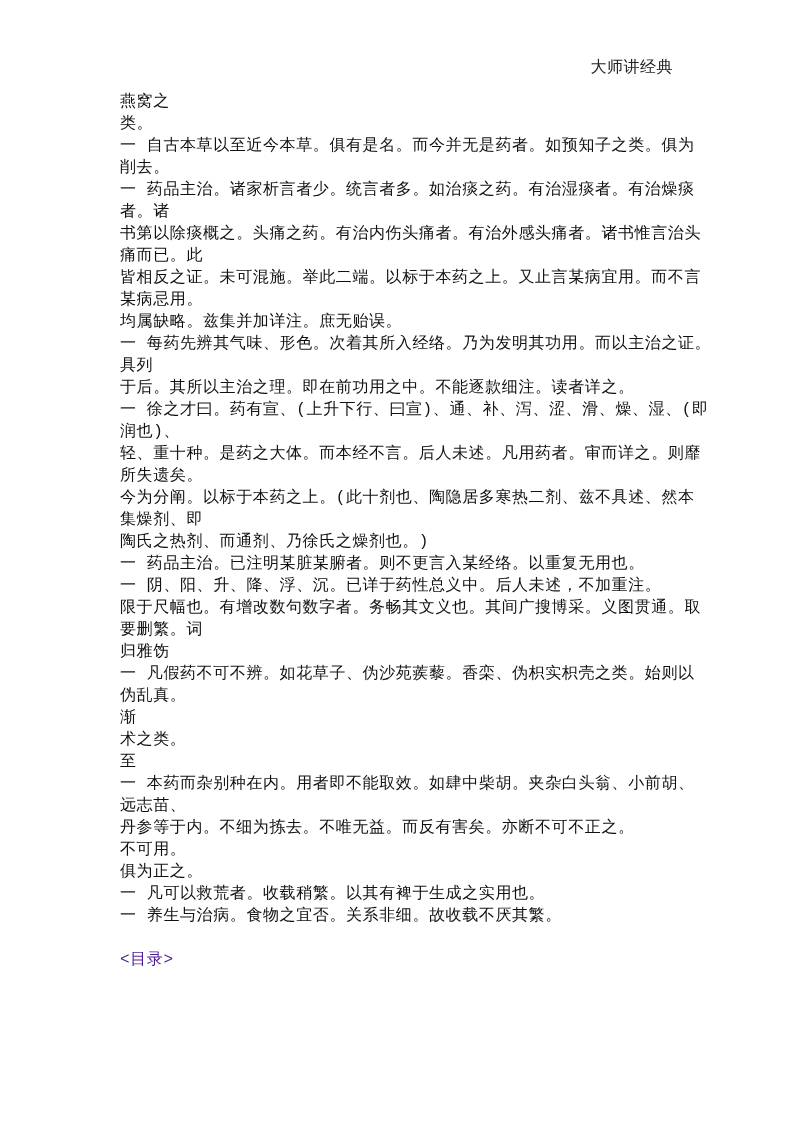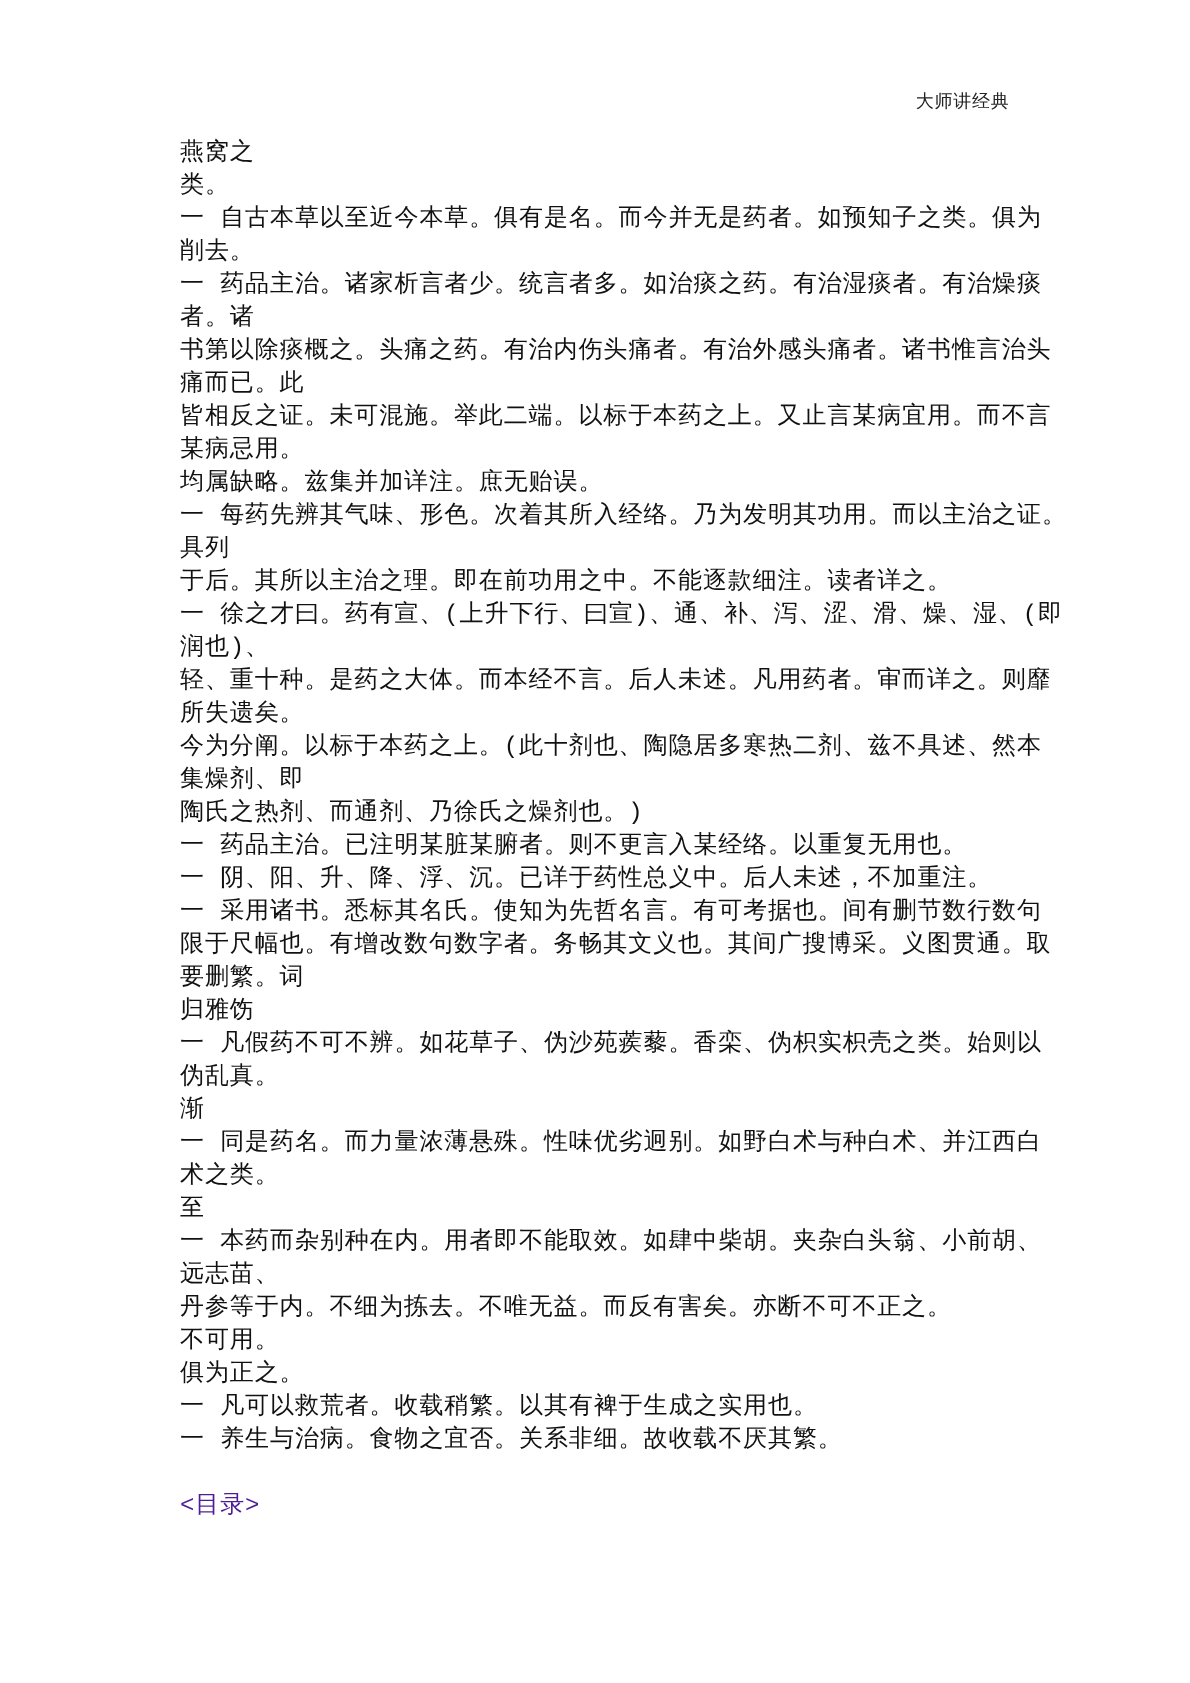--- a/index.html
+++ b/index.html
@@ -12,21 +12,21 @@
       height: 1122px;
       position: relative;
       overflow: hidden;
       font-family: "DejaVu Serif", "Liberation Serif", serif;
       color: #111111;
     }
     .page-header {
       position: absolute;
       top: 59px;
       right: 120px;
-      font-size: 12px;
+      font-size: 16px;
       line-height: 16px;
       color: #222222;
       letter-spacing: 0.5px;
     }
     .content {
       position: absolute;
       top: 91px;
       left: 120px;
       width: 556px;
       font-family: Liberation Mono, monospace;
@@ -69,28 +69,26 @@
   <div class="line">于后。其所以主治之理。即在前功用之中。不能逐款细注。读者详之。</div>
   <div class="line">一  徐之才曰。药有宣、(上升下行、曰宣)、通、补、泻、涩、滑、燥、湿、(即</div>
   <div class="line">润也)、</div>
   <div class="line">轻、重十种。是药之大体。而本经不言。后人未述。凡用药者。审而详之。则靡</div>
   <div class="line">所失遗矣。</div>
   <div class="line">今为分阐。以标于本药之上。(此十剂也、陶隐居多寒热二剂、兹不具述、然本</div>
   <div class="line">集燥剂、即</div>
   <div class="line">陶氏之热剂、而通剂、乃徐氏之燥剂也。)</div>
   <div class="line">一  药品主治。已注明某脏某腑者。则不更言入某经络。以重复无用也。</div>
   <div class="line">一  阴、阳、升、降、浮、沉。已详于药性总义中。后人未述，不加重注。</div>
-  <div class="line">一  采用诸书。悉标其名氏。使知为先哲名言。有可考据也。间有删节数行数句</div>
   <div class="line">限于尺幅也。有增改数句数字者。务畅其文义也。其间广搜博采。义图贯通。取</div>
   <div class="line">要删繁。词</div>
   <div class="line">归雅饬</div>
   <div class="line">一  凡假药不可不辨。如花草子、伪沙苑蒺藜。香栾、伪枳实枳壳之类。始则以</div>
   <div class="line">伪乱真。</div>
   <div class="line">渐</div>
-  <div class="line">一  同是药名。而力量浓薄悬殊。性味优劣迥别。如野白术与种白术、并江西白</div>
   <div class="line">术之类。</div>
   <div class="line">至</div>
   <div class="line">一  本药而杂别种在内。用者即不能取效。如肆中柴胡。夹杂白头翁、小前胡、</div>
   <div class="line">远志苗、</div>
   <div class="line">丹参等于内。不细为拣去。不唯无益。而反有害矣。亦断不可不正之。</div>
   <div class="line">不可用。</div>
   <div class="line">俱为正之。</div>
   <div class="line">一  凡可以救荒者。收载稍繁。以其有裨于生成之实用也。</div>
   <div class="line">一  养生与治病。食物之宜否。关系非细。故收载不厌其繁。</div>
   <div class="blank"></div>

